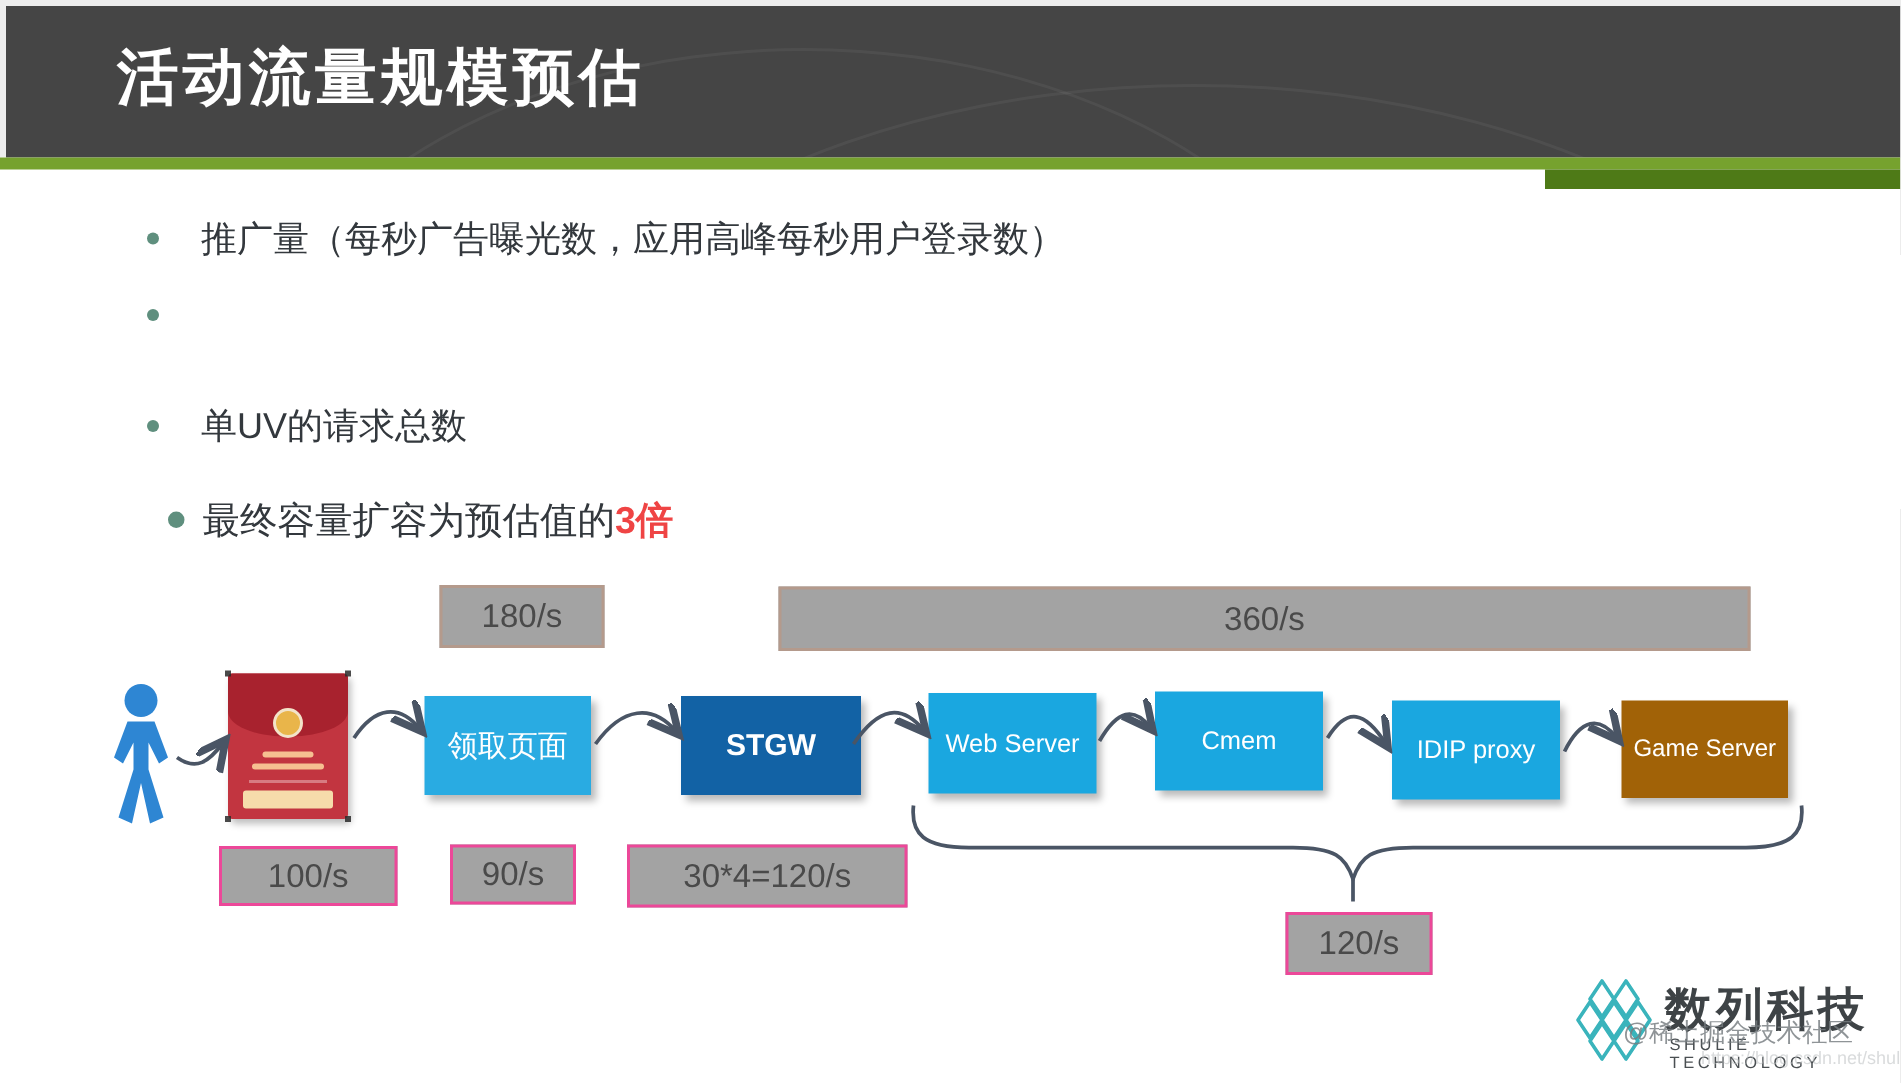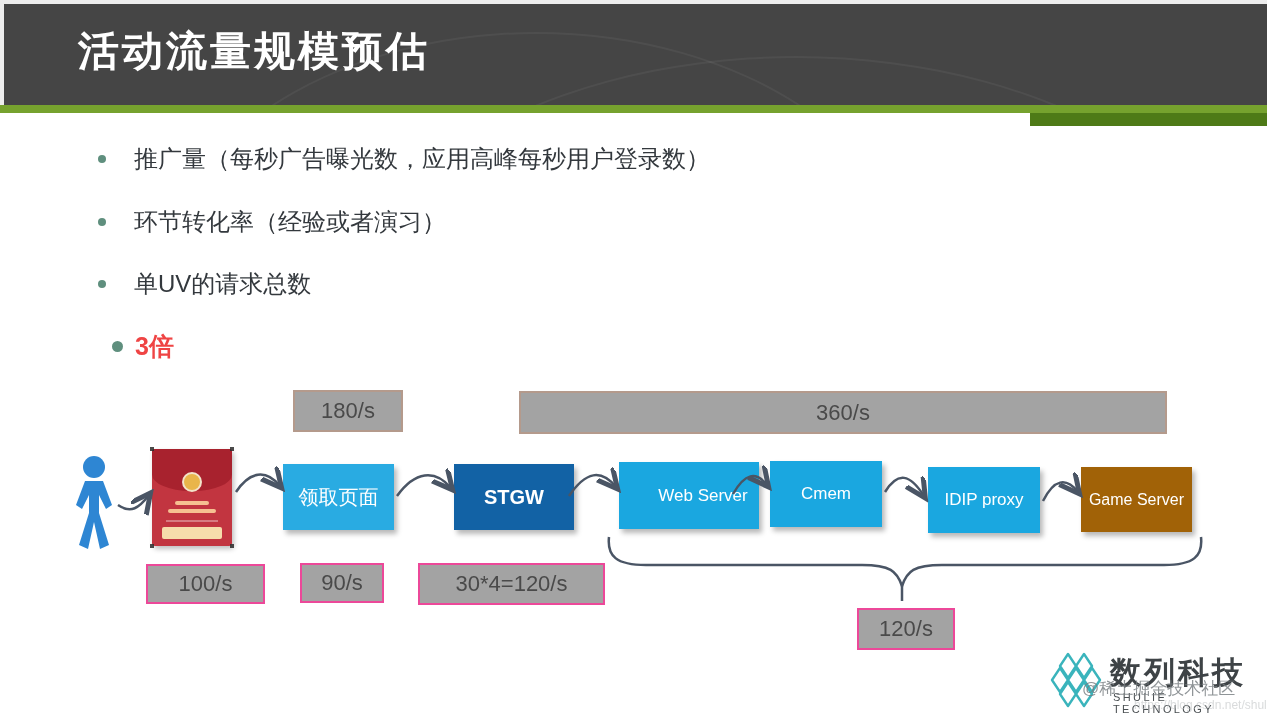--- a/index.html
+++ b/index.html
@@ -41,21 +41,21 @@
   .r-claim{left:300px;top:563px;width:80px;height:36px;}
   .r-stgw{left:418px;top:563px;width:183px;height:38px;}
   .r-backend{left:857px;top:608px;width:94px;height:38px;}
   
   .node{
     position:absolute;display:flex;align-items:center;justify-content:center;color:#fff;
     box-shadow:3px 4px 5px rgba(0,0,0,0.28);text-align:center;
   }
   .n-page{left:283px;top:464px;width:111px;height:66px;background:#29abe2;font-size:20px;}
   .n-stgw{left:454px;top:464px;width:120px;height:66px;background:#1262a5;font-size:20px;font-weight:600;}
-  .n-web {left:619px;top:462px;width:112px;height:67px;background:#1aa7e0;font-size:17px;padding-left:28px;}
+  .n-web {left:619px;top:462px;width:112px;height:67px;background:#1aa7e0;font-size:17px;}
   .n-cmem{left:770px;top:461px;width:112px;height:66px;background:#1aa7e0;font-size:17px;}
   .n-idip{left:928px;top:467px;width:112px;height:66px;background:#1aa7e0;font-size:17px;}
   .n-game{left:1081px;top:467px;width:111px;height:65px;background:#a16207;font-size:16px;}
   
   .person{position:absolute;left:64px;top:455px;width:60px;height:96px;}
   
   .card{
     position:absolute;left:152px;top:449px;width:80px;height:97px;background:#c23540;
     border-radius:3px;box-shadow:2px 3px 5px rgba(0,0,0,0.25);
   }
@@ -101,28 +101,28 @@
   </div>
   <div class="green-stripe"></div>
   <div class="green-bar"></div>
 
   <div class="bullet b1">
     <span class="dot"></span>
     <span>推广量（每秒广告曝光数，应用高峰每秒用户登录数）</span>
   </div>
   <div class="bullet b2">
     <span class="dot"></span>
-    <span>环节转化率（经验或者演习）</span>
   </div>
   <div class="bullet b3">
     <span class="dot"></span>
     <span>单UV的请求总数</span>
   </div>
   <div class="bullet b4">
     <span class="dot"></span>
+    <span>最终容量扩容为预估值的</span>
       <span class="red-em">3倍</span>
   </div>
 
   <div class="rate tan r-promo">180/s</div>
   <div class="rate tan r-group">360/s</div>
   <div class="rate grn r-user">100/s</div>
   <div class="rate grn r-claim">90/s</div>
   <div class="rate grn r-stgw">30*4=120/s</div>
   <div class="rate grn r-backend">120/s</div>
 

